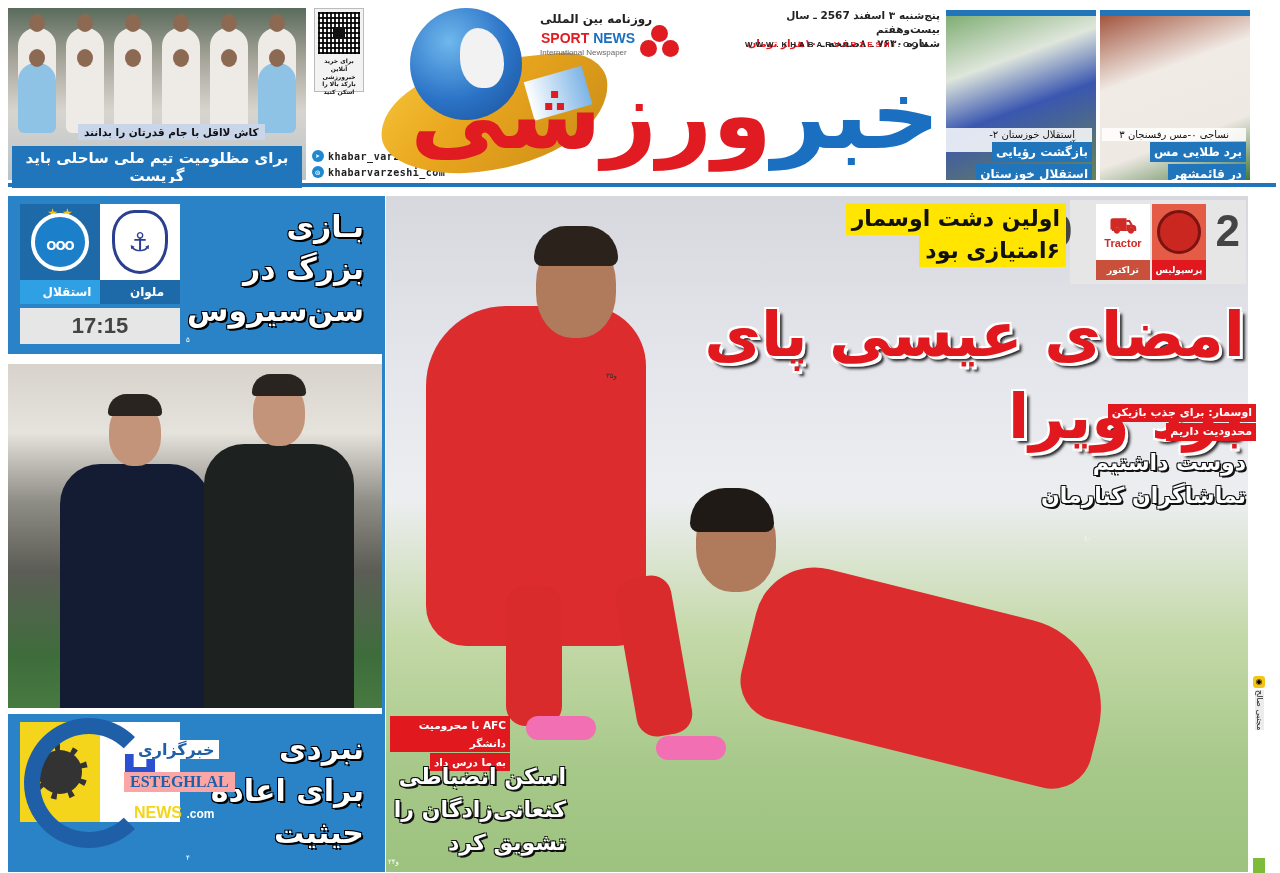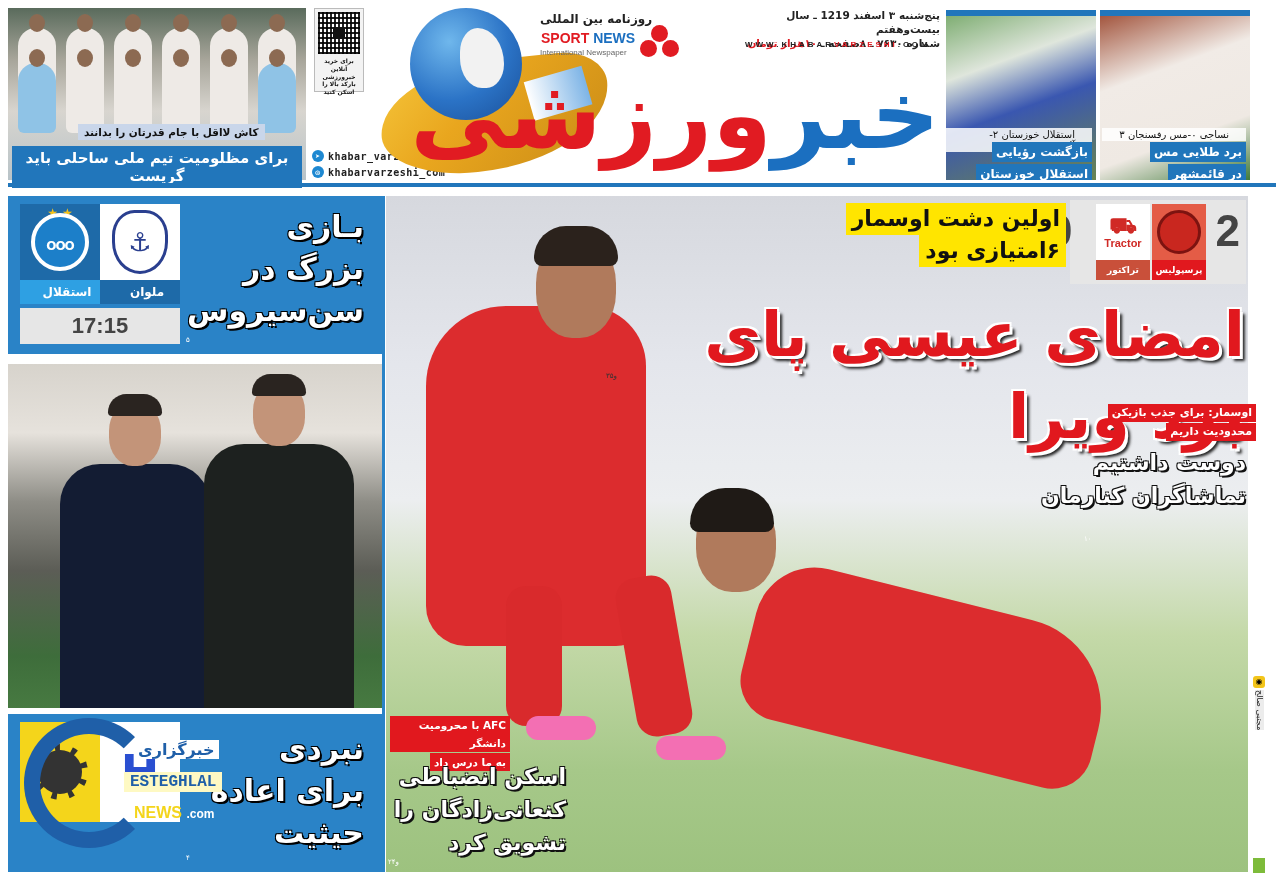--- a/index.html
+++ b/index.html
@@ -111,21 +111,21 @@
 
   .left-box2 { left: 8px; top: 714px; width: 374px; height: 158px; background: #2a83c7; }
   .sepahan-card { position: absolute; left: 12px; top: 8px; width: 160px; height: 100px; display: flex; }
   .sepahan-card .c1 { width: 80px; background: #f4d51b; display:flex; align-items:center; justify-content:center; }
   .sepahan-card .c2 { width: 80px; background: #fff; display:flex; align-items:center; justify-content:center; color: #2a4fd1; font-size: 46px; font-weight: bold; }
   .gear { width: 56px; height: 56px; border-radius: 50%; background: #333; border: 6px dashed #f4d51b; }
   .time-box2 { position: absolute; left: 12px; top: 112px; width: 160px; height: 36px; background: #e6e6e6; color: #444; font-size: 22px; font-weight: bold; text-align: center; line-height: 36px; font-family: "Liberation Sans", sans-serif; }
   .watermark { position: absolute; left: 8px; top: 0px; width: 230px; height: 150px; }
   .wm-ring { position: absolute; left: 8px; top: 4px; width: 130px; height: 130px; border-radius: 50%; border: 16px solid #1f5fa8; border-right-color: transparent; }
   .wm-fa { position: absolute; left: 118px; top: 26px; color: #1f5fa8; font-size: 16px; font-weight: bold; background: #fff; padding: 0 4px; }
-  .wm-est { position: absolute; left: 108px; top: 58px; background: #fef9c3; color: #1f5fa8; font-size: 16px; font-weight: bold; padding: 1px 6px; font-family: Liberation Mono, monospace; }
+  .wm-est { position: absolute; left: 108px; top: 58px; background: #fca5a5; color: #1f5fa8; font-size: 16px; font-weight: bold; padding: 1px 6px; font-family: Liberation Serif, serif; }
   .wm-news { position: absolute; left: 118px; top: 90px; font-size: 16px; font-weight: bold; font-family: "Liberation Sans", sans-serif; color: #f4d51b; }
   .wm-news .com { color: #fff; font-size: 12px; }
 
   
   .main-photo { left: 386px; top: 196px; width: 862px; height: 676px; overflow: hidden;
     background: linear-gradient(180deg, #d6d8de 0%, #e4e6ec 25%, #eceef0 45%, #c4d9a8 65%, #a6c889 85%, #9dc27f 100%); }
   .main-border-left { left: 382px; top: 196px; width: 3px; height: 676px; background: #2a83c7; }
   .player-a { position: absolute; left: 40px; top: 110px; width: 220px; height: 340px; background: #dc2c2e; border-radius: 80px 60px 30px 40px; }
   .player-a::before { content:""; position:absolute; left: 110px; top: -68px; width: 80px; height: 100px; background: #b07a5c; border-radius: 45%; }
   .player-a::after { content:""; position:absolute; left: 108px; top: -80px; width: 84px; height: 40px; background: #2b221c; border-radius: 40px 40px 10px 10px; }
@@ -222,21 +222,21 @@
   <span style="left:11px; top:0;"></span>
   <span style="left:0; top:15px;"></span>
   <span style="left:22px; top:15px;"></span>
 </div>
 
 <div class="abs masthead rtl">
   <span class="blue">خبر</span><span>ورزشی</span>
 </div>
 
 <div class="abs issue-info rtl">
-  <div>پنج‌شنبه ۳ اسفند 1219 ـ سال بیست‌وهفتم</div>
+  <div>پنج‌شنبه ۳ اسفند 2567 ـ سال بیست‌وهفتم</div>
   <div><span>شماره ۷۶۳۰ ـ ۸صفحه ـ </span><span class="price">۱۰هزار تومان</span></div>
 </div>
 <div class="abs website">
   <span>WWW.KHABAR</span><span class="r">VARZESHI</span><span>.COM</span>
 </div>
 
 <div class="abs teaser t1">
   <div class="teaser-kicker rtl">استقلال خوزستان ۲-آلومینیوم ۲</div>
   <div class="teaser-title rtl">
     <span>بازگشت رؤیایی</span><br>

